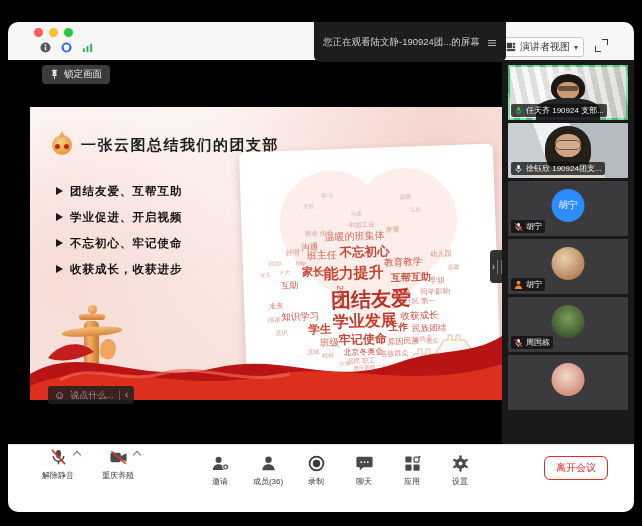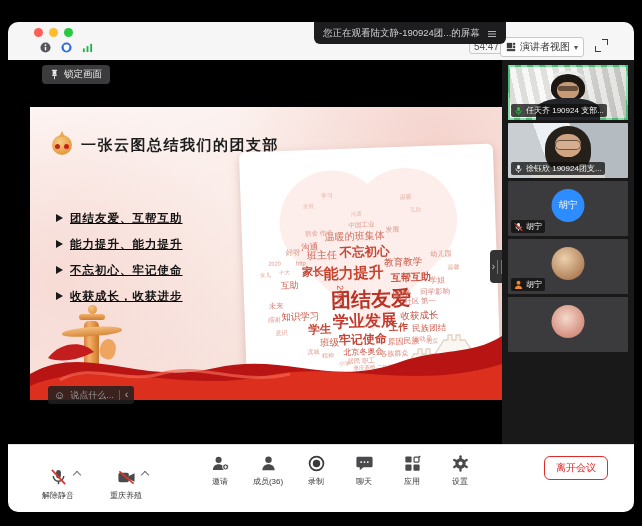--- a/index.html
+++ b/index.html
@@ -8,21 +8,21 @@
   
   .win{position:absolute;left:8px;top:22px;width:626px;height:490px;border-radius:10px;
     overflow:hidden;background:#000;box-shadow:0 8px 30px rgba(0,0,0,.8);}
   
   .titlebar{position:absolute;left:0;top:0;right:0;height:38px;background:#f6f6f7;border-bottom:1px solid #e0e0e0;}
   .lights{position:absolute;left:26px;top:6px;display:flex;gap:6px;}
   .light{width:9px;height:9px;border-radius:50%;}
   .light.r{background:#ff5f57}.light.y{background:#febc2e}.light.g{background:#28c840}
   .tb-icons{position:absolute;left:32px;top:20px;display:flex;gap:10px;align-items:center;}
   .tb-icons svg{display:block}
-  .share-tab{position:absolute;left:306px;top:0;height:22px;background:#1d1d1f;border-radius:0 0 6px 6px;
+  .share-tab{position:absolute;left:306px;top:0;height:40px;background:#1d1d1f;border-radius:0 0 6px 6px;
     display:flex;align-items:center;gap:7px;padding:0 9px;z-index:5;}
   .share-tab .t{font-size:9.5px;color:#cfcfcf;white-space:nowrap;}
   .timer{position:absolute;right:130px;top:17px;border:1px solid #c8c8c8;border-radius:3px;
     padding:1px 4px;font-size:10px;color:#555;}
   .view-btn{position:absolute;right:50px;top:15px;border:1px solid #c8c8c8;border-radius:3px;
     display:flex;align-items:center;gap:4px;padding:2px 5px;font-size:10px;color:#333;background:#fdfdfd;}
   .view-btn .dn{font-size:8px;color:#555;}
   .fs-btn{position:absolute;right:26px;top:17px;width:13px;height:13px;}
   .fs-btn::before{content:"";position:absolute;right:0;top:0;width:5px;height:5px;border-top:1.5px solid #3c3c3e;border-right:1.5px solid #3c3c3e;}
   .fs-btn::after{content:"";position:absolute;left:0;bottom:0;width:5px;height:5px;border-bottom:1.5px solid #3c3c3e;border-left:1.5px solid #3c3c3e;}
@@ -37,21 +37,21 @@
                radial-gradient(circle at 6% 58%,rgba(244,205,198,.55),rgba(244,205,198,0) 38%),
                linear-gradient(160deg,#fdf6f4 0%,#f9e7e2 55%,#f5d8d1 100%);}
   .slide-title{position:absolute;left:22px;top:28px;display:flex;align-items:center;gap:9px;}
   .emblem{position:relative;width:20px;height:20px;border-radius:50%;
     background:radial-gradient(circle at 40% 35%,#f7cd82,#e59a42 70%,#d07f2e);}
   .emblem::before{content:"";position:absolute;left:3px;top:9px;width:5px;height:5px;border-radius:50%;
     background:#c02418;box-shadow:9px 0 0 #c02418;}
   .emblem::after{content:"";position:absolute;left:7px;top:-4px;width:0;height:0;
     border-left:3px solid transparent;border-right:3px solid transparent;border-bottom:6px solid #eaa84e;}
   .slide-title .tt{font-size:15px;font-weight:700;color:#1d1d1d;letter-spacing:1.5px;}
-  .bullets{position:absolute;left:26px;top:104px;text-decoration:underline;}
+  .bullets{position:absolute;left:26px;top:77px;}
   .bullet{display:flex;align-items:center;gap:7px;height:14px;margin-bottom:12px;}
   .bullet .arrow{width:0;height:0;border-left:7px solid #1a1a1a;border-top:4.5px solid transparent;border-bottom:4.5px solid transparent;}
   .bullet .bt{font-size:11.5px;font-weight:700;color:#121212;letter-spacing:1px;white-space:nowrap;}
   
   .cloud-card{position:absolute;left:213px;top:41px;width:254px;height:239px;background:#fff;
     border-radius:6px;transform:rotate(-2deg);box-shadow:0 3px 8px rgba(170,110,100,.35);}
   .heart-bg{position:absolute;left:50%;top:46%;width:104px;height:104px;background:#fdeeeb;
     transform:translate(-50%,-50%) rotate(45deg);}
   .heart-bg::before,.heart-bg::after{content:"";position:absolute;width:104px;height:104px;border-radius:50%;background:#fdeeeb;}
   .heart-bg::before{left:-52px;top:0;}
@@ -120,21 +120,21 @@
   .video-c .pbody{top:44px;width:74px;height:14px;background:#d9d5cf;border-radius:40% 40% 0 0;}
   
   .avatar{position:absolute;left:50%;top:8px;transform:translateX(-50%);width:33px;height:33px;border-radius:50%;
     display:flex;align-items:center;justify-content:center;font-size:9.5px;color:#fff;}
   .avatar-blue .avatar{background:#2d8cff;}
   .avatar-tan .avatar{background:radial-gradient(circle at 40% 35%,#ecd0ae,#b4845c 70%,#8a5f3e);}
   .avatar-green .avatar{background:radial-gradient(circle at 50% 40%,#7d9e5c,#3f5c2e 70%,#2c4020);}
   .avatar-pink .avatar{background:radial-gradient(circle at 45% 40%,#f4d9cc,#d89888 62%,#c27868);}
   
   .toolbar{position:absolute;left:0;bottom:0;right:0;height:67px;background:#fff;border-top:1px solid #e2e2e2;}
-  .tb-left{position:absolute;left:30px;top:21px;display:flex;gap:28px;}
+  .tb-left{position:absolute;left:30px;top:1px;display:flex;gap:20px;}
   .tb-center{position:absolute;left:192px;top:7px;display:flex;gap:8px;}
   .tool-btn{position:relative;display:flex;flex-direction:column;align-items:center;gap:3px;min-width:34px;padding:2px 3px 0;}
   .tool-btn svg{display:block;}
   .tool-btn .lbl{font-size:8px;color:#3a3a3a;white-space:nowrap;}
   .tool-btn .caret{position:absolute;right:-2px;top:6px;width:5px;height:5px;
     border-left:1.3px solid #6e6e6e;border-top:1.3px solid #6e6e6e;transform:rotate(45deg);}
   .leave-btn{position:absolute;right:26px;top:11px;border:1.5px solid #e02b2b;color:#e02b2b;
     border-radius:6px;padding:4px 11px;font-size:10px;background:#fff;}
 </style>
 </head>
@@ -210,21 +210,21 @@
             <div class="emblem"></div>
             <div class="tt">一张云图总结我们的团支部</div>
           </div>
           <div class="bullets">
             <div class="bullet">
                 <span class="arrow"></span>
                 <span class="bt">团结友爱、互帮互助</span>
               </div>
             <div class="bullet">
                 <span class="arrow"></span>
-                <span class="bt">能力提升、能力提升</span>
+                <span class="bt">学业促进、开启视频</span>
               </div>
             <div class="bullet">
                 <span class="arrow"></span>
                 <span class="bt">不忘初心、牢记使命</span>
               </div>
             <div class="bullet">
                 <span class="arrow"></span>
                 <span class="bt">收获成长，收获进步</span>
               </div>
           </div>
@@ -374,20 +374,34 @@
               <div class="tile-label">
                 <span>
                   <svg width="9" height="9" viewBox="0 0 10 10">
                     <circle cx="5" cy="3" r="2.2" fill="#ef8733"></circle>
                     <path d="M1 10c0-2.5 1.8-4 4-4s4 1.5 4 4z" fill="#ef8733"></path>
                   </svg>
                 </span>
                 <span class="lname">胡宁</span>
               </div>
             </div>
+            <div class="tile avatar-green">
+              <div class="avatar"></div>
+              <div class="tile-label">
+                <span>
+                  <svg width="9" height="10" viewBox="0 0 12 12">
+                    <rect x="4.2" y="0.6" width="3.6" height="5.8" rx="1.8" fill="#f2f2f2"></rect>
+                    <path d="M2.5 5.4a3.5 3.5 0 0 0 7 0" stroke="#f2f2f2" stroke-width="1.1" fill="none"></path>
+                    <line x1="6" y1="9" x2="6" y2="11" stroke="#f2f2f2" stroke-width="1.1"></line>
+                    <line x1="1" y1="0.8" x2="11" y2="11" stroke="#e8392c" stroke-width="1.5"></line>
+                  </svg>
+                </span>
+                <span class="lname">周国栋</span>
+              </div>
+            </div>
             <div class="tile avatar-pink">
               <div class="avatar"></div>
             </div>
           </div>
       </div>
     </div>
 
     <div class="toolbar">
       <div class="tb-left" id="tb-left">
           <div class="tool-btn">

